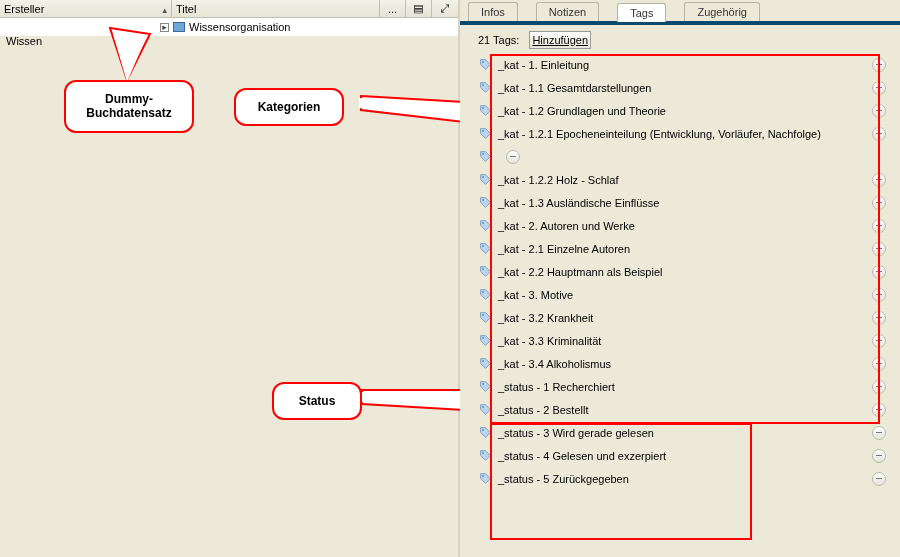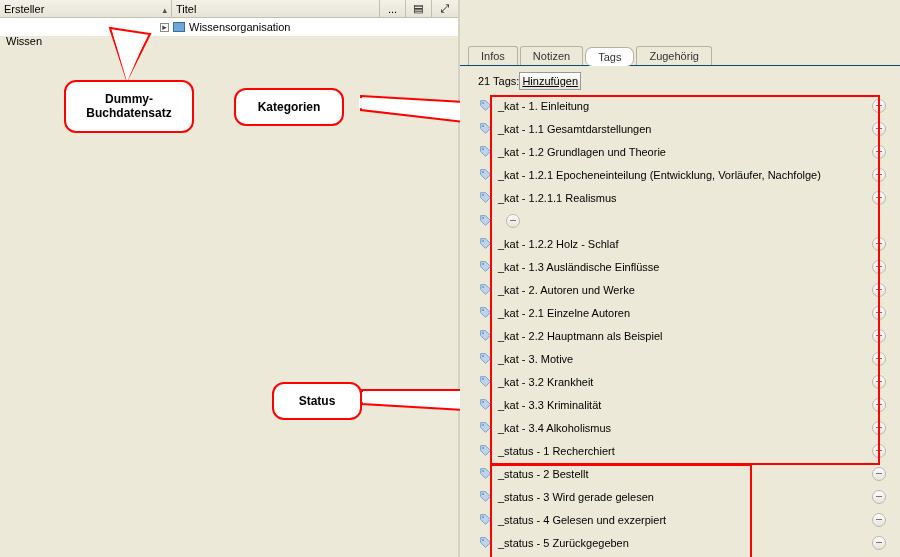--- a/index.html
+++ b/index.html
@@ -84,38 +84,37 @@
   
   .right-pane {
     flex:1;
     background:#ece9d8;
     display:flex;
     flex-direction:column;
   }
   .tabs {
     display:flex;
     padding:2px 8px 0 8px;
-    gap:0;
-    border-bottom:1px solid #0c4a6e;
-    margin-top:44px;
+    gap:16px;
+    border-bottom:4px solid #0c4a6e;
   }
   .tab {
     padding:3px 12px;
     font-size:11px;
     border:1px solid #b5b29f;
     border-bottom:none;
     background:#ece9d8;
     margin-right:2px;
     border-radius:3px 3px 0 0;
     color:#333;
   }
-  .tab.active { background:#fff; font-weight:normal; position:relative; top:1px;border-radius:7px;}
+  .tab.active { background:#fff; font-weight:normal; position:relative; top:1px;}
 
   .tag-toolbar {
-    display:flex; align-items:center; 
+    display:flex; align-items:center; gap:10px;
     padding:6px 18px 0 18px;
   }
   .tag-add-btn {
     border:1px solid #999;
     background:linear-gradient(#fdfdfc,#e7e5d8);
     padding:2px 2px;
     font-size:11px;
     text-decoration:underline;
   }
 
@@ -274,30 +273,20 @@
           <span class="tag-text">_kat - 1.2.1 Epocheneinteilung (Entwicklung, Vorläufer, Nachfolge)</span>
           <span class="tag-remove"></span>
         </div>
         <div class="tag-row">
           <span class="tag-icon">
             <svg viewBox="0 0 16 16">
               <path d="M2 2 L8 2 L14 8 L8 14 L2 8 Z" fill="#bcd5ef" stroke="#6a93c0" stroke-width="1"></path>
               <circle cx="5" cy="5" r="1.2" fill="#6a93c0"></circle>
             </svg>
           </span>
-          <span class="tag-text">_kat - 1.2.1.1 Realismus</span>
-          <span class="tag-remove"></span>
-        </div>
-        <div class="tag-row">
-          <span class="tag-icon">
-            <svg viewBox="0 0 16 16">
-              <path d="M2 2 L8 2 L14 8 L8 14 L2 8 Z" fill="#bcd5ef" stroke="#6a93c0" stroke-width="1"></path>
-              <circle cx="5" cy="5" r="1.2" fill="#6a93c0"></circle>
-            </svg>
-          </span>
           <span class="tag-remove"></span>
         </div>
         <div class="tag-row">
           <span class="tag-icon">
             <svg viewBox="0 0 16 16">
               <path d="M2 2 L8 2 L14 8 L8 14 L2 8 Z" fill="#bcd5ef" stroke="#6a93c0" stroke-width="1"></path>
               <circle cx="5" cy="5" r="1.2" fill="#6a93c0"></circle>
             </svg>
           </span>
           <span class="tag-text">_kat - 1.2.2 Holz - Schlaf</span>

